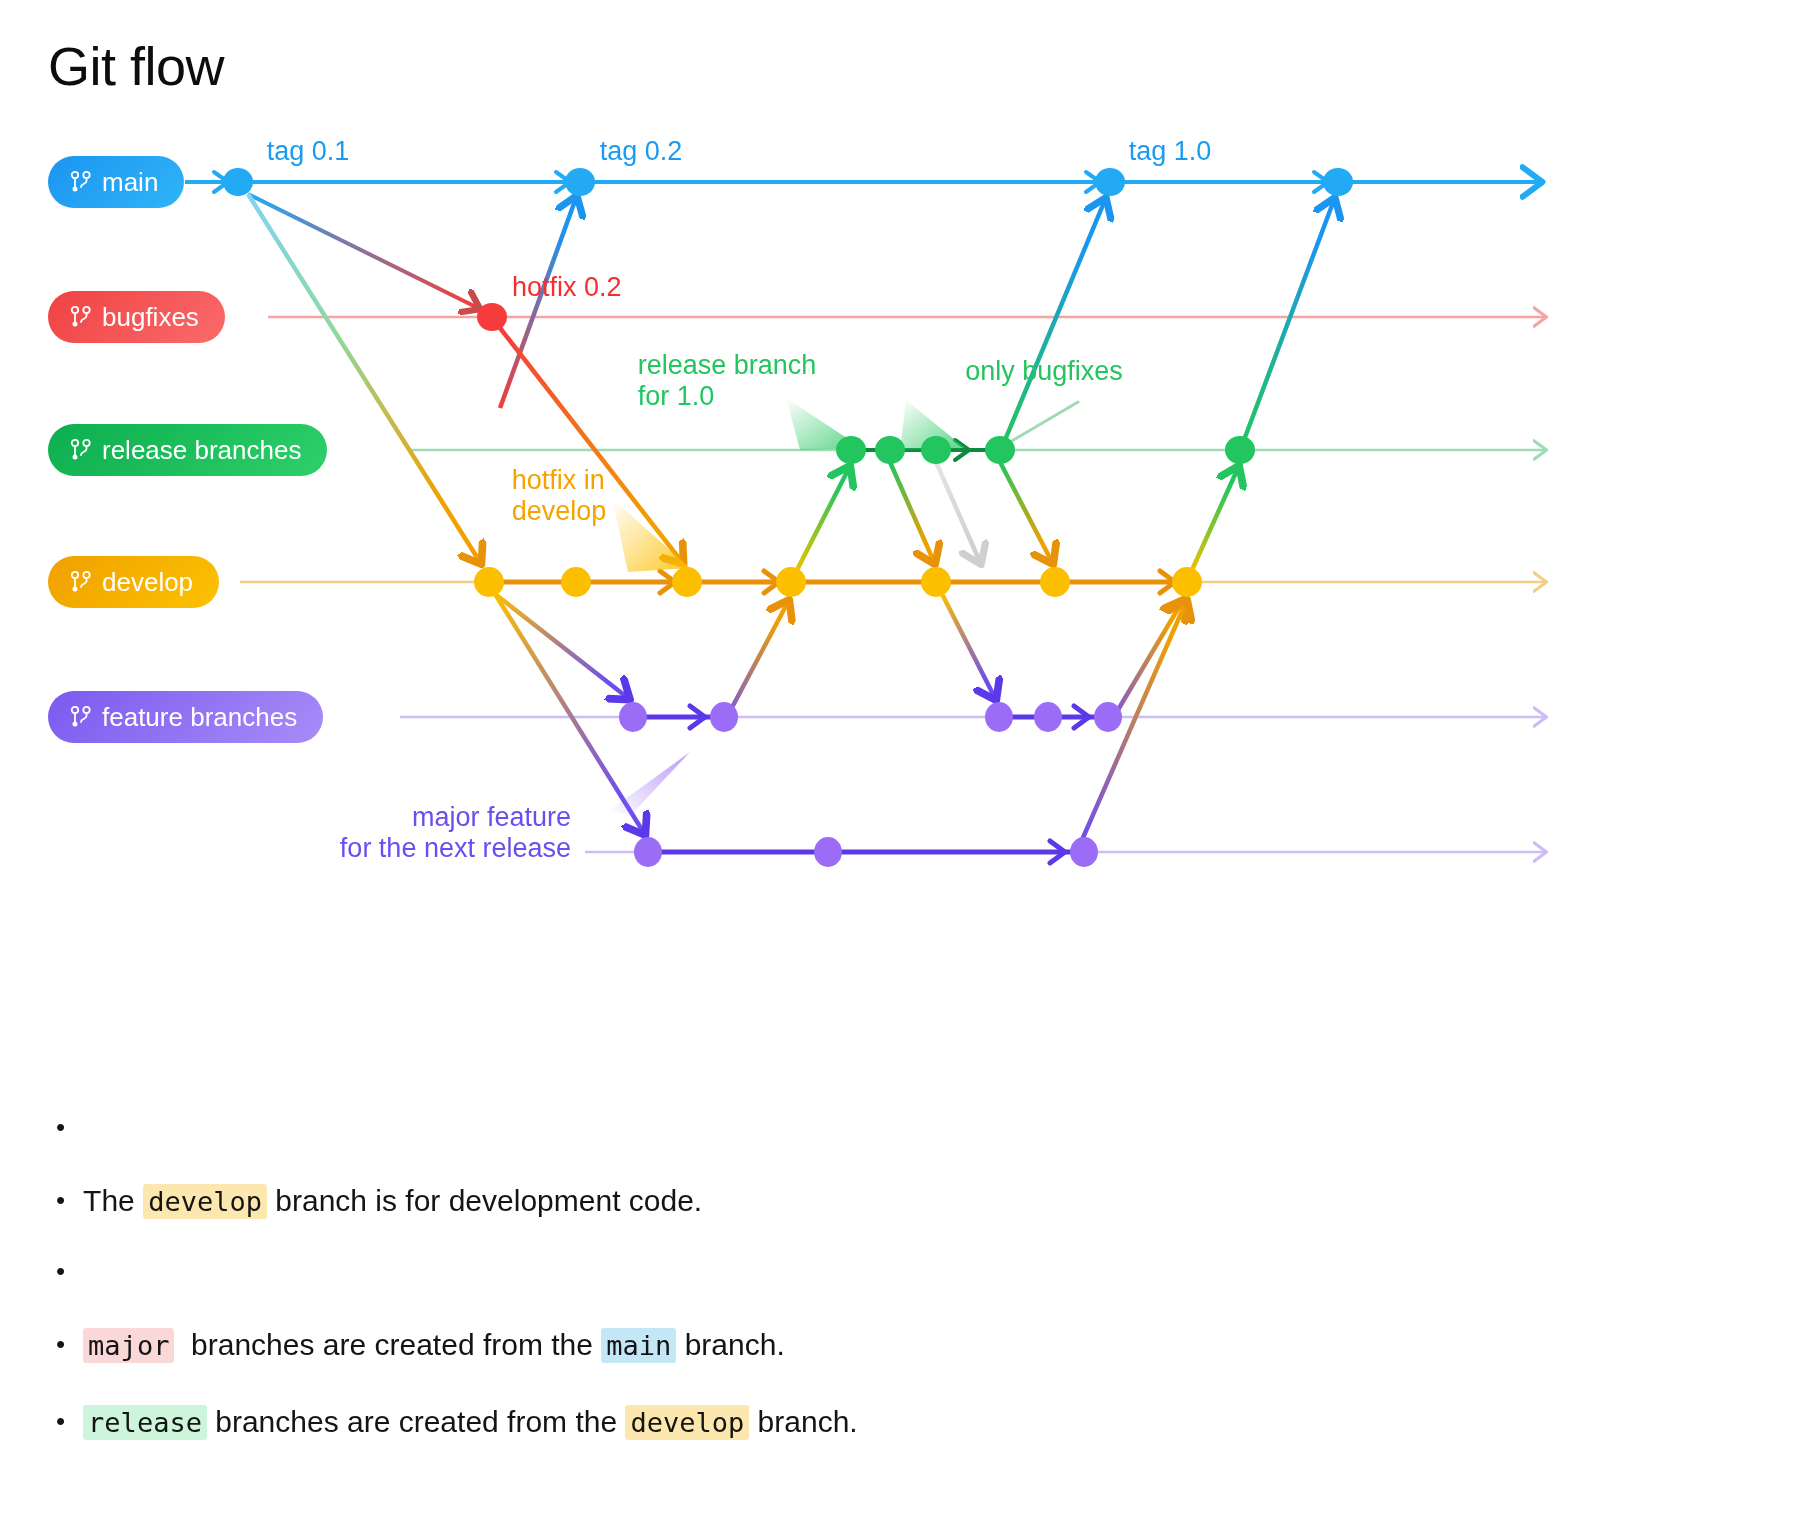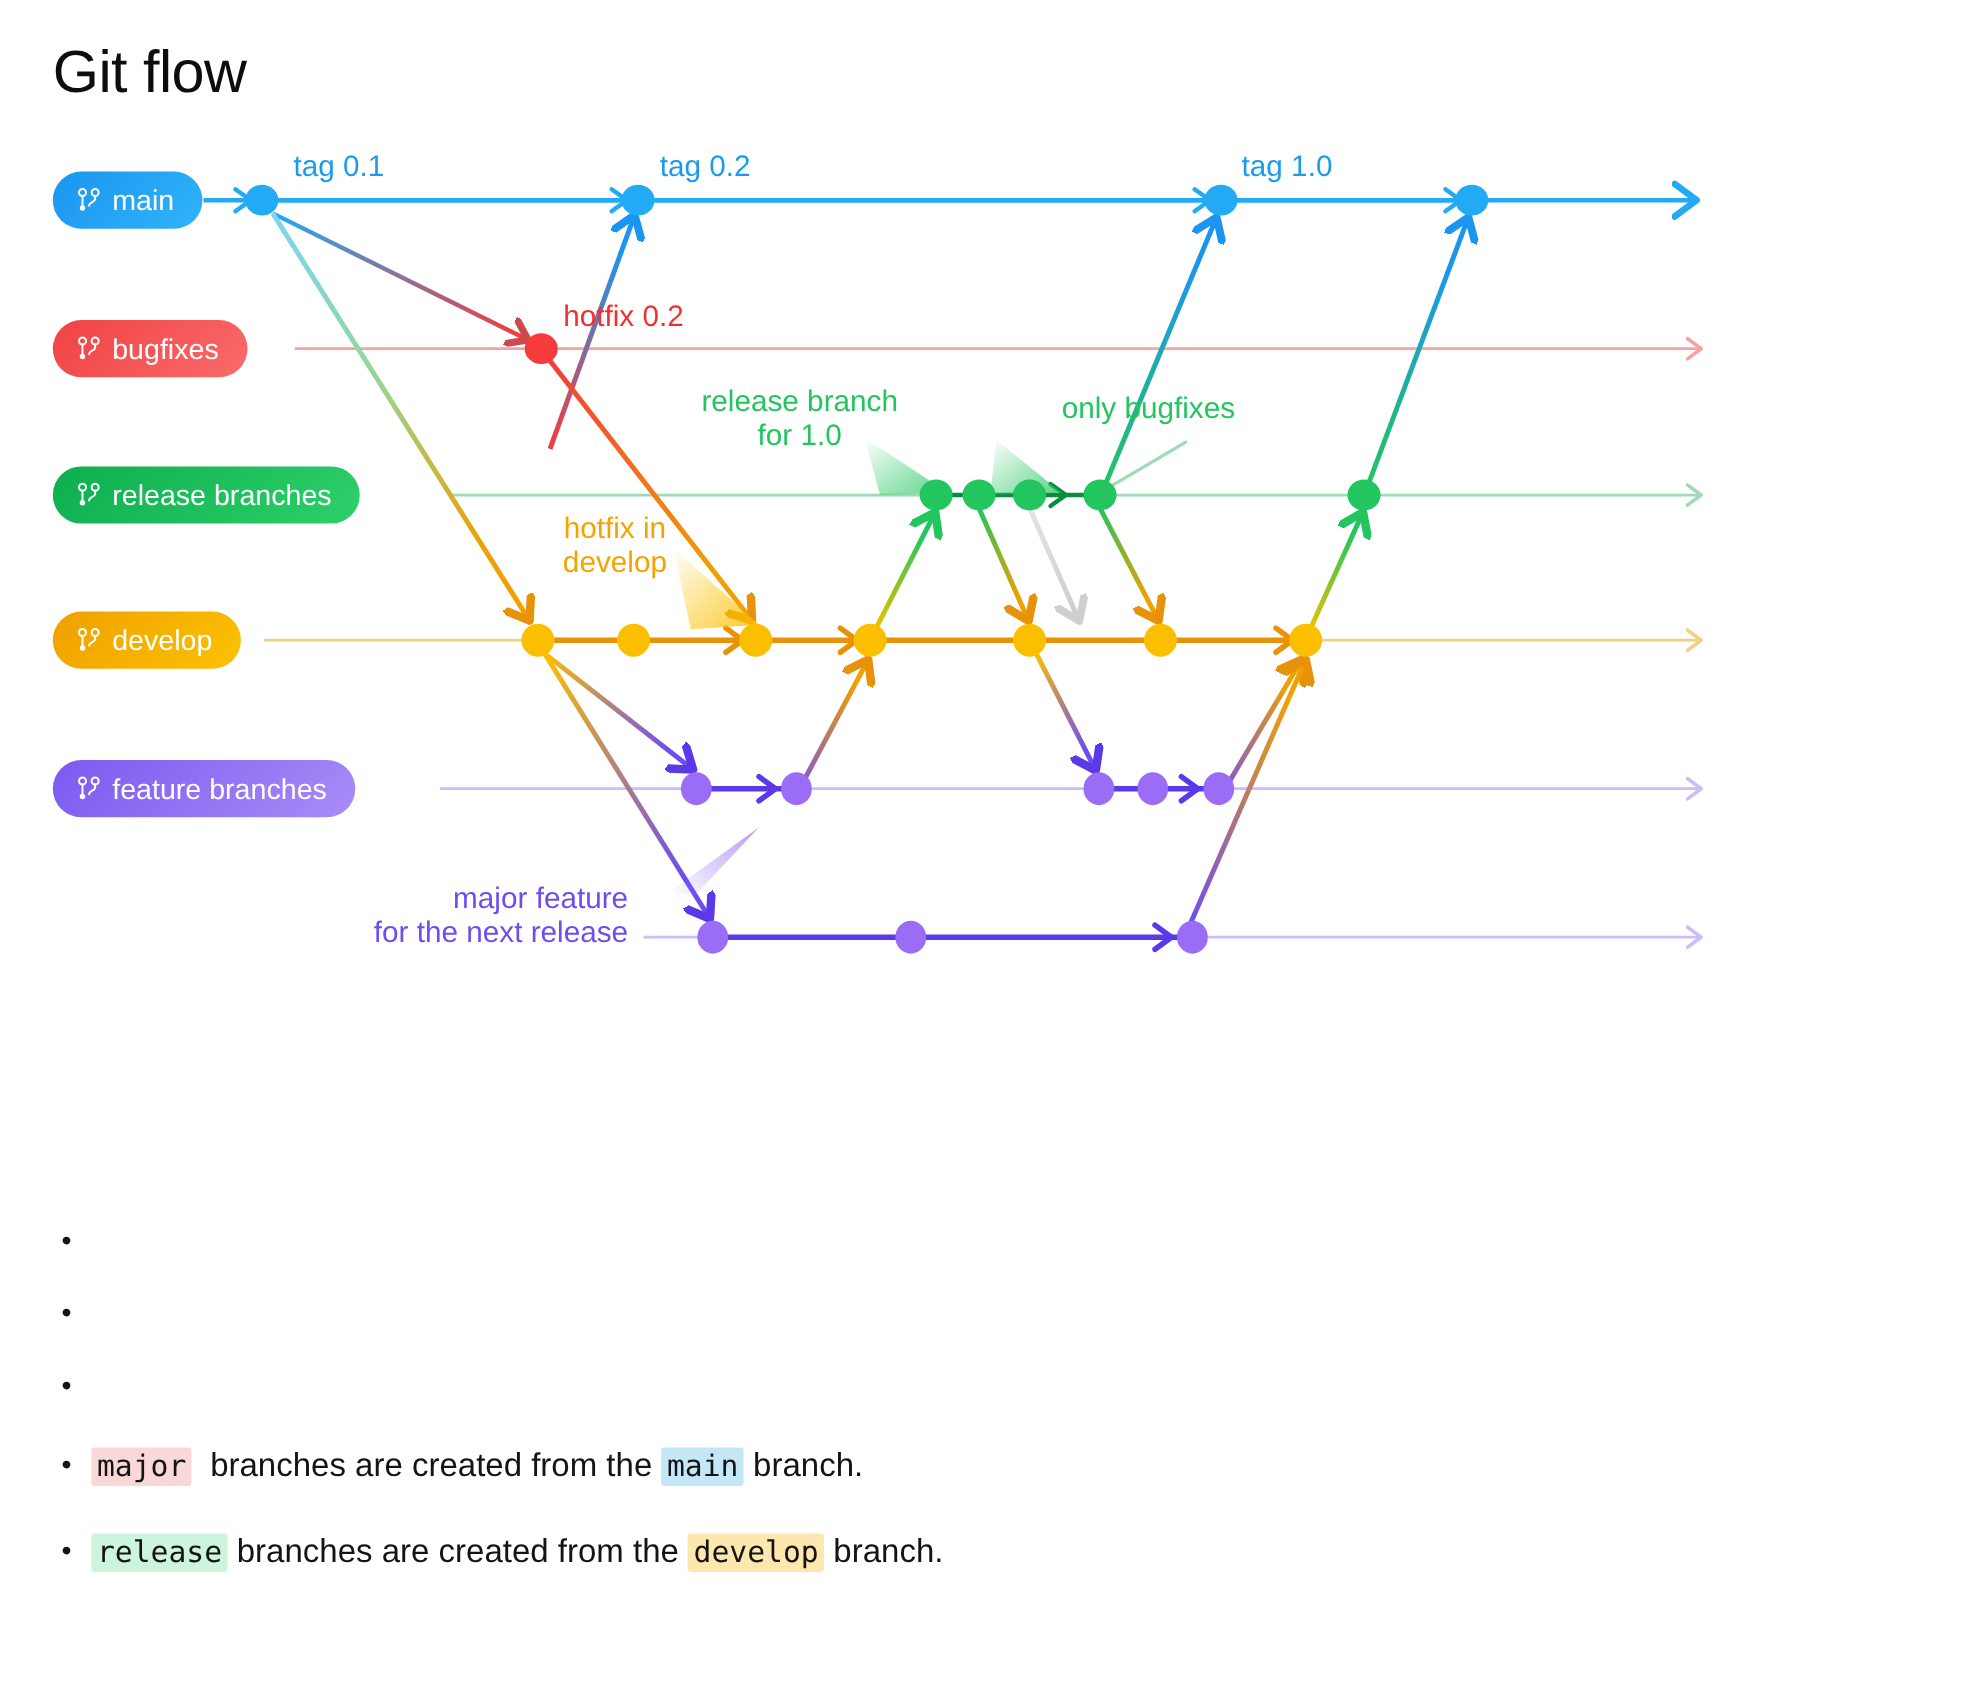--- a/index.html
+++ b/index.html
@@ -62,21 +62,21 @@
   .pill-feature  { background: linear-gradient(135deg,#7a5af0 0%, #a98cf7 100%); }
 
   
   .annot {
     position: absolute;
     font-size: 27px;
     line-height: 1.16;
     white-space: pre;
     transform: translateY(-50%);
   }
-  .annot.c  { text-align: center; }
+  .annot.c  { }
   .annot.r  { text-align: right; }
   .a-blue   { color: #1b9bf0; }
   .a-red    { color: #f22f2f; }
   .a-green  { color: #22c55e; }
   .a-orange { color: #f5a300; }
   .a-purple { color: #6d4df0; }
 
   
   .bullets {
     position: absolute;
@@ -439,20 +439,21 @@
     <div class="annot r a-purple" style="left:571px; top:723px; transform:translate(-100%,-50%);">major feature
 for the next release</div>
   </div>
 
   <div class="bullets">
     <div class="bullet">
       <span class="dot">•</span>
     </div>
     <div class="bullet">
       <span class="dot">•</span>
+      <span class="txt">The <code class="kw kw-develop">develop</code><span> branch is for development code.</span></span>
     </div>
     <div class="bullet">
       <span class="dot">•</span>
     </div>
     <div class="bullet">
       <span class="dot">•</span>
       <span class="txt"><code class="kw kw-hotfix">major</code><span>  branches are created from the </span><code class="kw kw-main">main</code><span> branch.</span></span>
     </div>
     <div class="bullet">
       <span class="dot">•</span>

